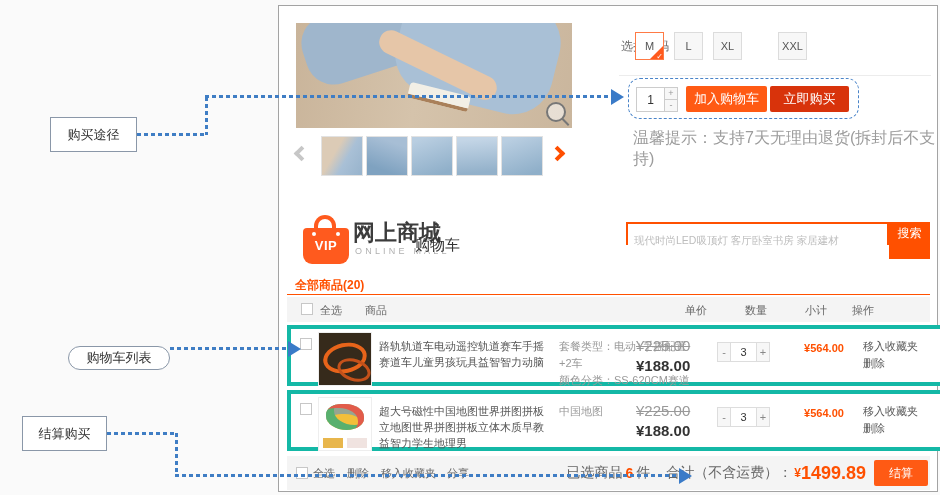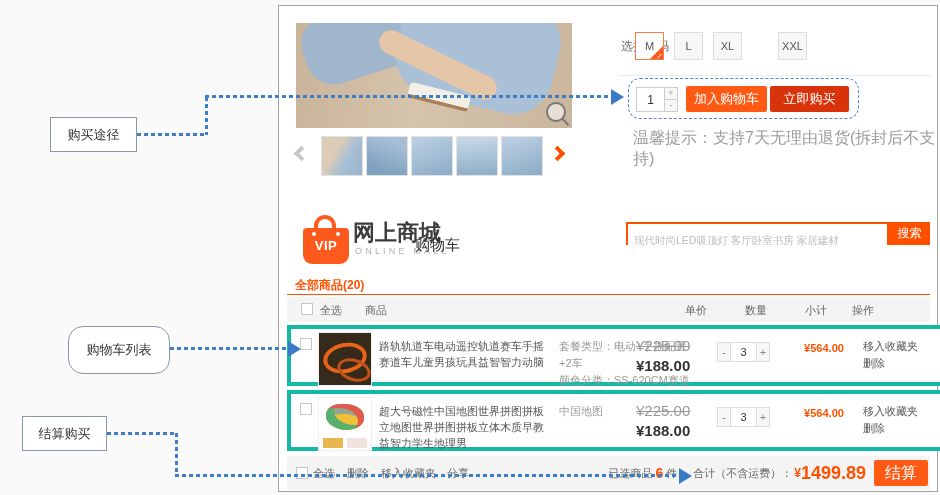--- a/index.html
+++ b/index.html
@@ -65,21 +65,21 @@
   .bag .d { position: absolute; top: 4px; width: 4px; height: 4px; background: #fff; border-radius: 50%; }
   .bag .d1 { left: 9px; } .bag .d2 { right: 9px; }
   .mall-name { position: absolute; left: 74px; top: 212px; font-size: 22px; font-weight: bold; color: #3c3c3c; }
   .mall-en { position: absolute; left: 76px; top: 240px; font-size: 9px; color: #b0b0b0; letter-spacing: 3.2px; }
   .mall-page { position: absolute; left: 136px; top: 230px; font-size: 15px; color: #333; }
   .search-box { position: absolute; left: 347px; top: 216px; width: 263px; height: 23px;
                 border: 2px solid #ff5000; background: #fff; }
   .search-box input { width: 100%; height: 100%; border: none; outline: none; font-size: 10.5px;
                       color: #333; padding: 16px 6px; font-family: "Liberation Sans", sans-serif; }
   .search-box input::placeholder { color: #bdbdbd; }
-  .search-btn { position: absolute; left: 610px; top: 216px; width: 41px; height: 23px; background: #ff5000;
+  .search-btn { position: absolute; left: 610px; top: 216px; width: 41px; height: 37px; background: #ff5000;
                 color: #fff; font-size: 12px; text-align: center; line-height: 23px; cursor: pointer; }
 
   
   .cart-tab { position: absolute; left: 16px; top: 271px; font-size: 12px; font-weight: bold; color: #ff5000; cursor: pointer; }
   .tabline { position: absolute; left: 8px; top: 288px; width: 643px; border-top: 1px solid #ff5000; }
   .thead { position: absolute; left: 8px; top: 291px; width: 643px; height: 25px; background: #f4f4f4;
            font-size: 11px; color: #666; }
   .thead span, .thead .cb { position: absolute; top: 6px; }
   .cb { width: 12px; height: 12px; border: 1px solid #c7c7c7; background: #fff; display: inline-block; cursor: pointer; }
   .crow { position: absolute; left: 8px; width: 743px; height: 61px; background: #fff; border: 4px solid #14b8a6; }
@@ -110,26 +110,26 @@
            font-size: 11px; font-weight: bold; color: #ff5000; }
   .c-act { position: absolute; left: 572px; top: 9px; font-size: 11px; color: #555; line-height: 17px; }
   .c-act div { cursor: pointer; }
 
   
   .fbar { position: absolute; left: 8px; top: 450px; width: 643px; height: 34px; background: #f4f4f4;
           font-size: 11px; color: #666; }
   .fbar .cb { position: absolute; left: 9px; top: 11px; }
   .fbar .lnk { position: absolute; top: 10px; cursor: pointer; }
   .fsum { position: absolute; right: 64px; top: 0; height: 34px; display: flex; align-items: center; }
-  .fsum .muted { font-size: 11px; color: #666; }
+  .fsum .muted { font-size: 14px; color: #666; }
   .fsum .cnt { font-size: 14px; font-weight: bold; color: #ff5000; margin: 0 3px; }
   .fsum .cur { font-size: 12px; font-weight: bold; color: #ff5000; margin-left: 2px; }
   .fsum .tot { font-size: 18px; font-weight: bold; color: #ff5000; }
   .btn-checkout { position: absolute; right: 2px; top: 4px; width: 54px; height: 26px; background: #ff5a14;
-                  color: #fff; font-size: 16px; text-align: center; line-height: 26px; border-radius: 2px; cursor: pointer; }
+                  color: #fff; font-size: 12px; text-align: center; line-height: 26px; border-radius: 2px; cursor: pointer; }
 
   
   .lbl-box { position: absolute; background: #fff; border: 1px solid #8a97a8; display: flex;
              align-items: center; justify-content: center; font-size: 13px; color: #333; z-index: 30; }
   .dot-h { position: absolute; height: 3px; z-index: 25;
            background: repeating-linear-gradient(90deg,#3f7dc4 0 4px,transparent 4px 7px); }
   .dot-v { position: absolute; width: 3px; z-index: 25;
            background: repeating-linear-gradient(180deg,#3f7dc4 0 4px,transparent 4px 7px); }
   .arrow-r { position: absolute; width: 0; height: 0; z-index: 26;
              border-top: 8px solid transparent; border-bottom: 8px solid transparent; border-left: 13px solid #3a7bc8; }
@@ -280,21 +280,21 @@
   <div class="dash-box"></div>
 
   <div class="lbl-box" style="left:50px;top:117px;width:87px;height:35px;">
     <span>购买途径</span>
   </div>
   <div class="dot-h" style="left:137px;top:133px;width:70px;"></div>
   <div class="dot-v" style="left:205px;top:97px;height:38px;"></div>
   <div class="dot-h" style="left:205px;top:95px;width:406px;"></div>
   <div class="arrow-r" style="left:611px;top:89px;"></div>
 
-  <div class="lbl-box" style="left:68px;top:326px;width:102px;height:48px;border-radius:15px;">
+  <div class="lbl-box" style="left:68px;top:346px;width:102px;height:24px;border-radius:15px;">
     <span>购物车列表</span>
   </div>
   <div class="dot-h" style="left:170px;top:347px;width:118px;"></div>
   <div class="arrow-r" style="left:288px;top:341px;"></div>
 
   <div class="lbl-box" style="left:22px;top:416px;width:85px;height:35px;">
     <span>结算购买</span>
   </div>
   <div class="dot-h" style="left:107px;top:432px;width:70px;"></div>
   <div class="dot-v" style="left:175px;top:433px;height:43px;"></div>

